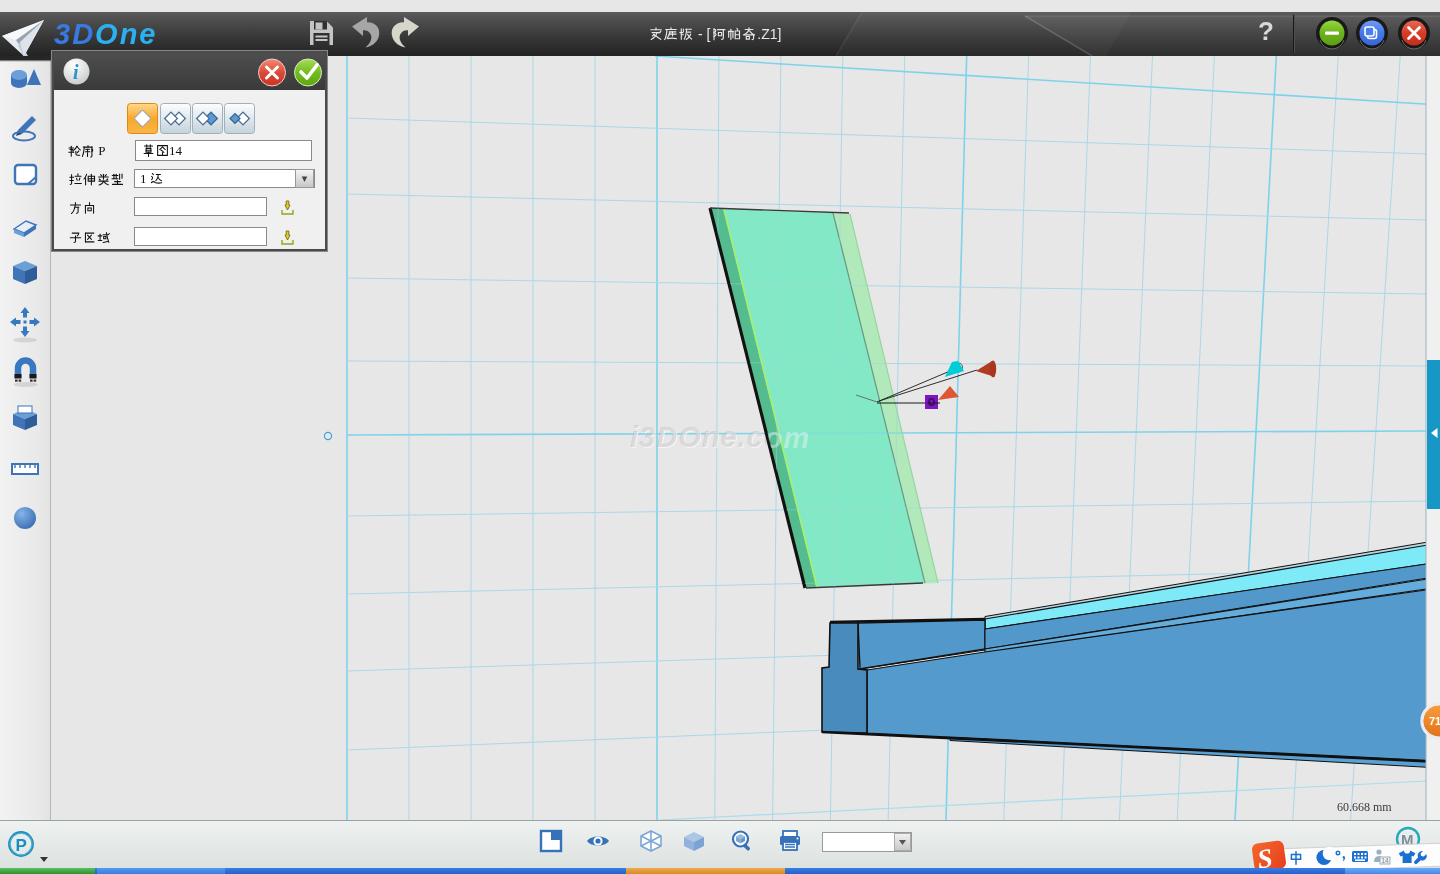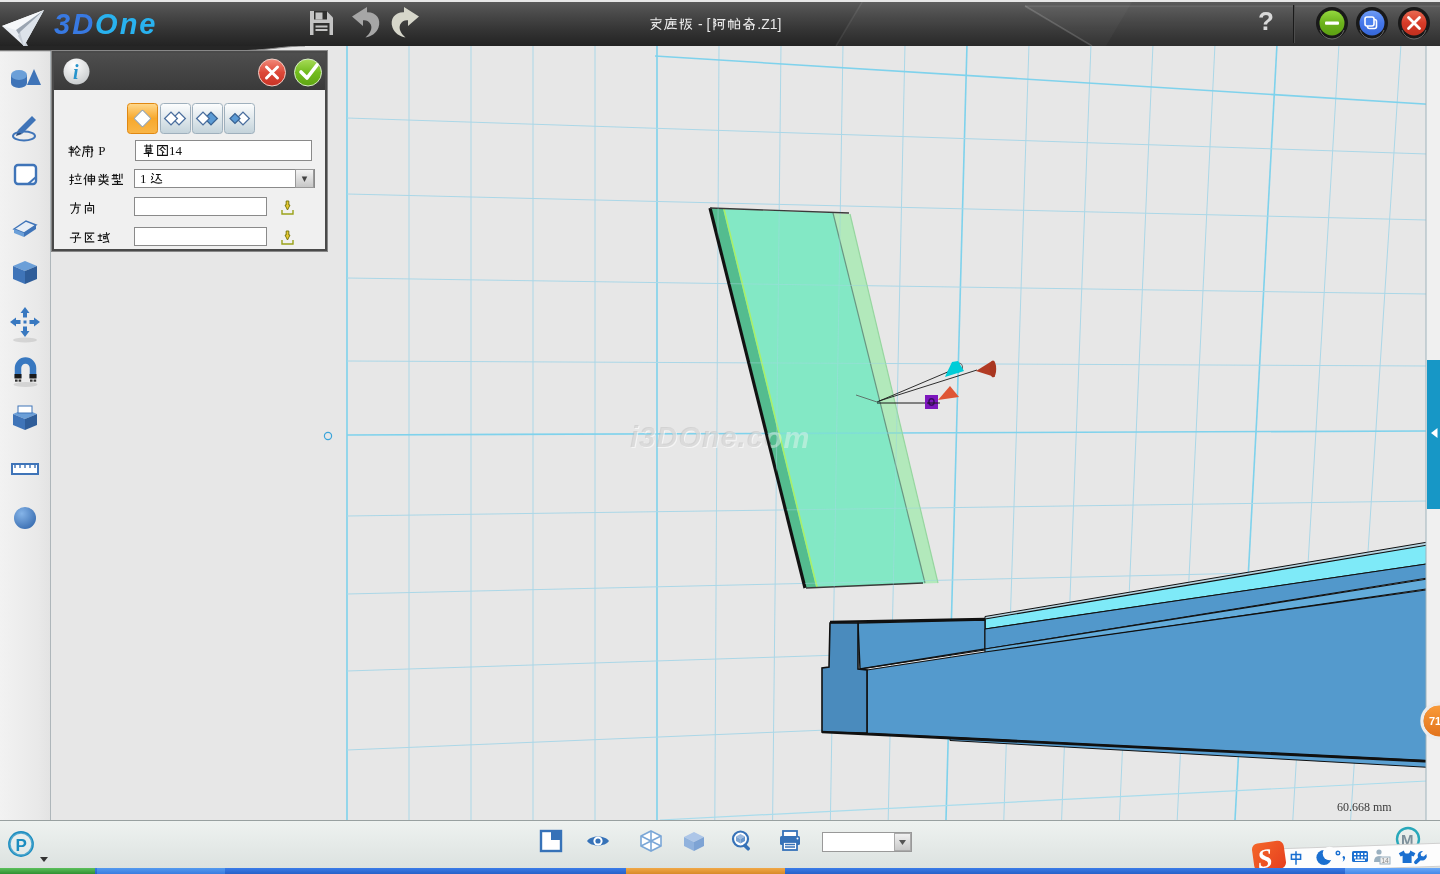--- a/index.html
+++ b/index.html
@@ -1,17 +1,17 @@
 <!DOCTYPE html>
 <html><head><meta charset="utf-8"><style>
 *{margin:0;padding:0;box-sizing:border-box}
 html,body{width:1440px;height:874px;overflow:hidden;font-family:"Liberation Sans",sans-serif}
 #app{position:relative;width:1440px;height:874px;background:#e7e7e7;overflow:hidden}
 .cj{display:inline-block;vertical-align:-2px;fill:none;stroke-width:1.3;stroke-linecap:round;margin:0 .5px}
-#tb{position:absolute;left:0;top:2px;width:1440px;height:44px;background:linear-gradient(#5a5a5a,#474747 30%,#333 66%,#232323);z-index:30}
+#tb{position:absolute;left:0;top:12px;width:1440px;height:44px;background:linear-gradient(#5a5a5a,#474747 30%,#333 66%,#232323);z-index:30}
 #logo{position:absolute;left:54px;top:6px;font-size:29px;font-weight:bold;font-style:italic;letter-spacing:2px}
 #ttl{position:absolute;left:648px;top:0;height:44px;display:flex;align-items:center;color:#e8e8e8;font-size:14px}
 #ttl .lat{color:#e8e8e8;font-size:14px;margin:0 1px}
 #qm{position:absolute;left:1258px;top:4px;font-size:26px;font-weight:bold;color:#d8d8d8}
 #sep{position:absolute;left:1293px;top:3px;width:2px;height:38px;background:#1a1a1a;border-right:1px solid #4d4d4d}
 #sbar{position:absolute;left:0;top:44px;width:51px;height:776px;background:linear-gradient(90deg,#f2f2f2,#e9e9e9 75%,#e3e3e3);border-right:1px solid #aeb6ba}
 #vp{position:absolute;left:46px;top:44px}
 #dlg{position:absolute;left:52px;top:51px;width:275px;height:200px;background:#f0f0f0;border:2px solid #4a4a4a;box-shadow:0 0 0 1px #888;z-index:40}
 #dhdr{position:absolute;left:0;top:0;right:0;height:37px;background:linear-gradient(#4e4e4e,#3a3a3a)}
 .lbl{position:absolute;font-size:13px;color:#111;display:flex;align-items:center;height:16px}

